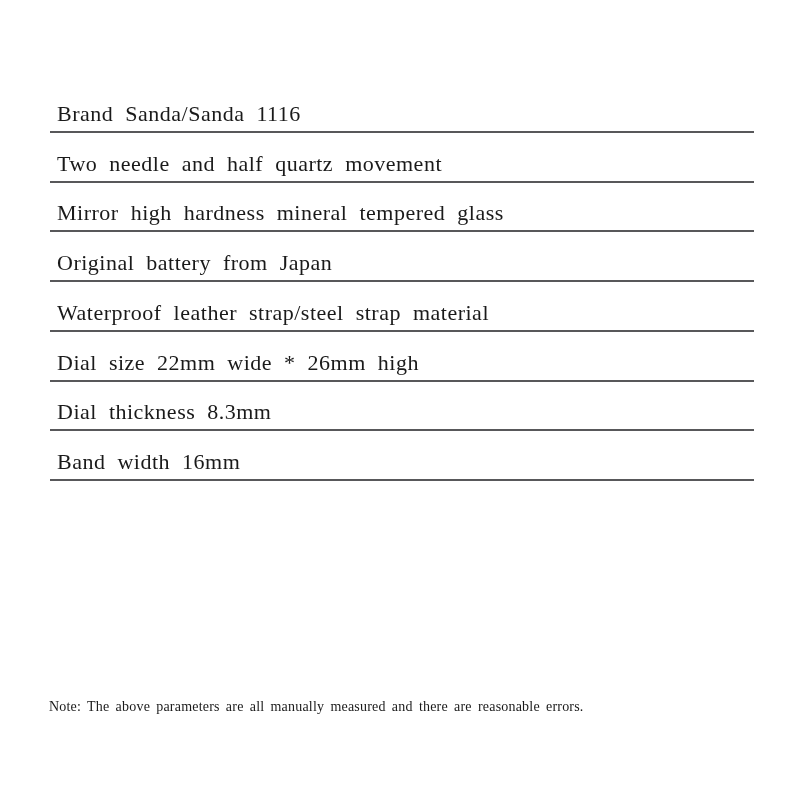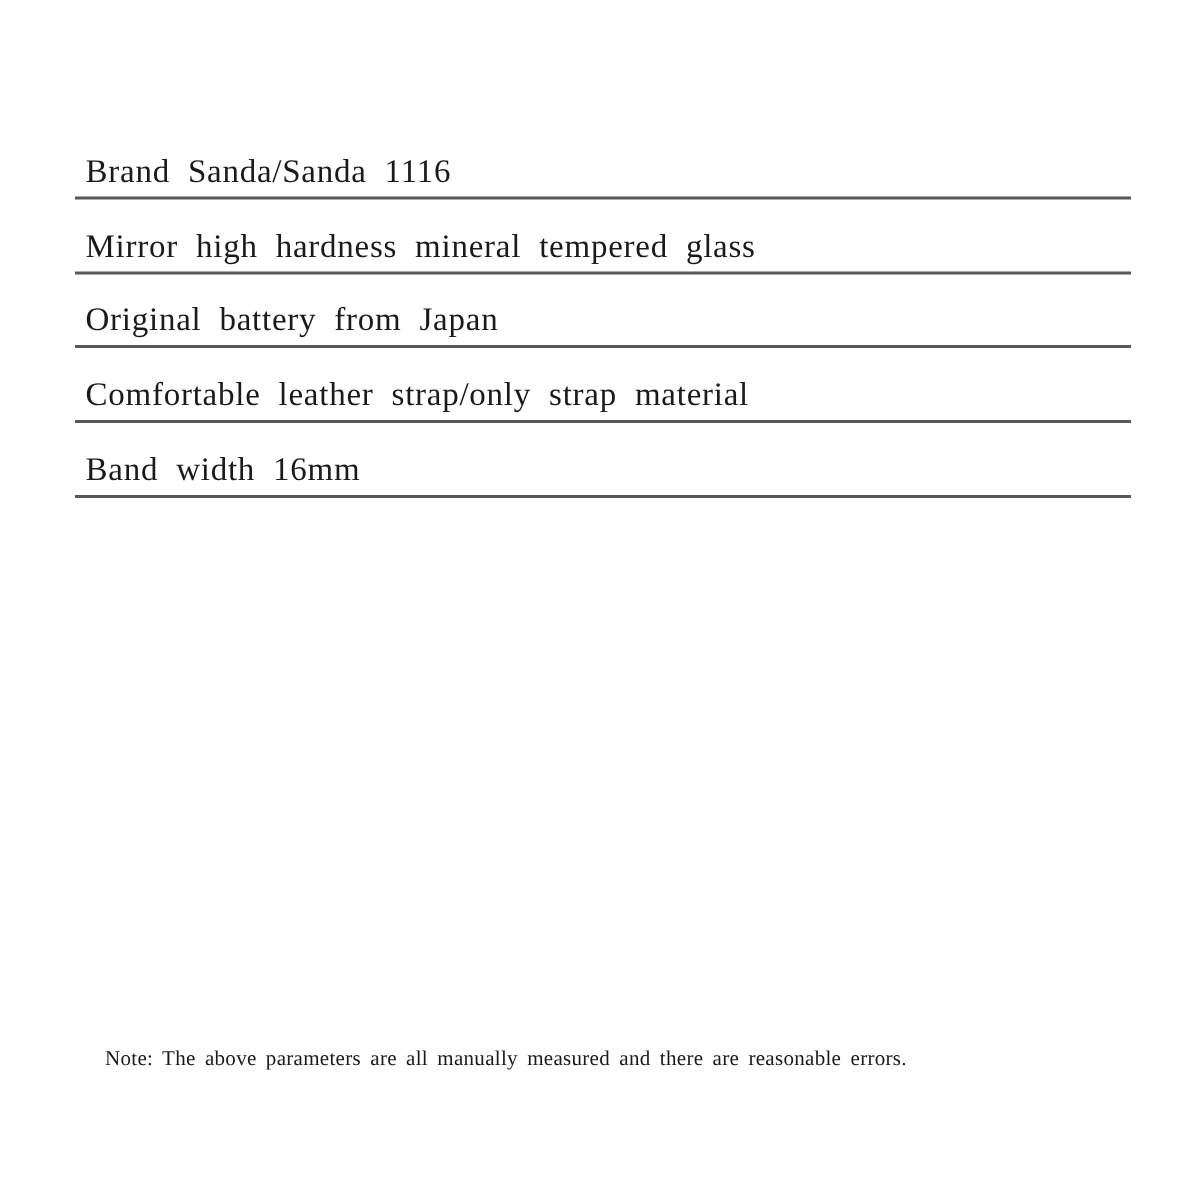--- a/index.html
+++ b/index.html
@@ -33,21 +33,21 @@
     font-size: 22px;
     line-height: 1.05;
     color: var(--text, #1a1a1a);
     letter-spacing: 0.5px;
     word-spacing: 6px;
     white-space: nowrap;
   }
   .notes {
     position: absolute;
     top: 694px;
-    left: 70px;
+    left: 49px;
     width: 700px;
     color: var(--text, #1a1a1a);
   }
   .note-line {
     font-size: 14px;
     line-height: 26px;
     letter-spacing: 0.2px;
     word-spacing: 2.5px;
     white-space: nowrap;
   }
@@ -55,27 +55,36 @@
 </head>
 <body>
 
 <div class="canvas">
 
   <div class="spec-table">
     <div class="spec-row">
       <span class="spec-text">Brand Sanda/Sanda 1116</span>
     </div>
     <div class="spec-row">
+      <span class="spec-text">Two needle and half quartz movement</span>
+    </div>
+    <div class="spec-row">
       <span class="spec-text">Mirror high hardness mineral tempered glass</span>
     </div>
     <div class="spec-row">
       <span class="spec-text">Original battery from Japan</span>
     </div>
     <div class="spec-row">
-      <span class="spec-text">Comfortable leather strap/only strap material</span>
+      <span class="spec-text">Waterproof leather strap/steel strap material</span>
+    </div>
+    <div class="spec-row">
+      <span class="spec-text">Dial size 22mm wide * 26mm high</span>
+    </div>
+    <div class="spec-row">
+      <span class="spec-text">Dial thickness 8.3mm</span>
     </div>
     <div class="spec-row">
       <span class="spec-text">Band width 16mm</span>
     </div>
   </div>
 
   <div class="notes">
     <div class="note-line">Note: The above parameters are all manually measured and there are reasonable errors.</div>
   </div>
 

